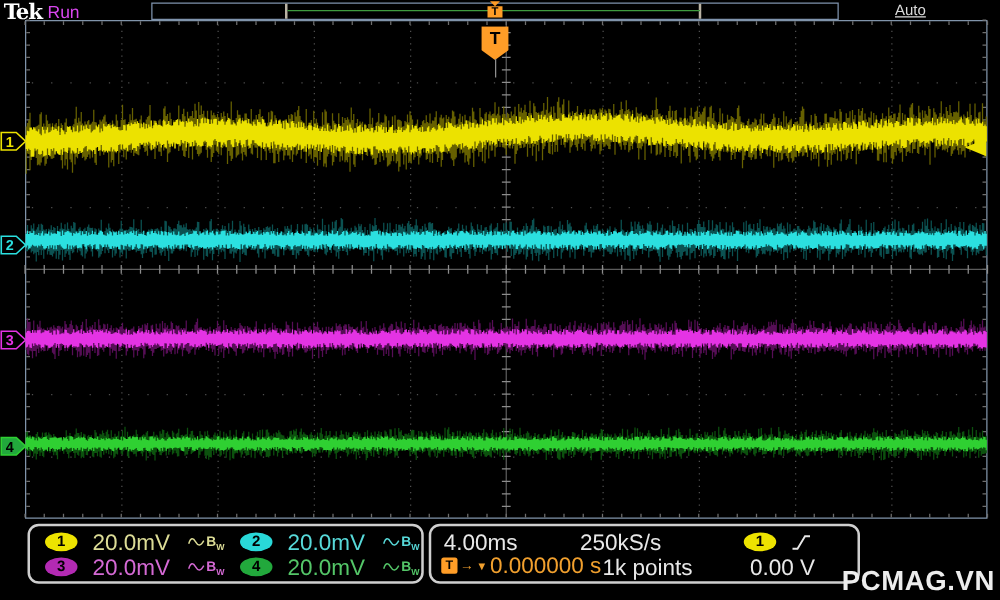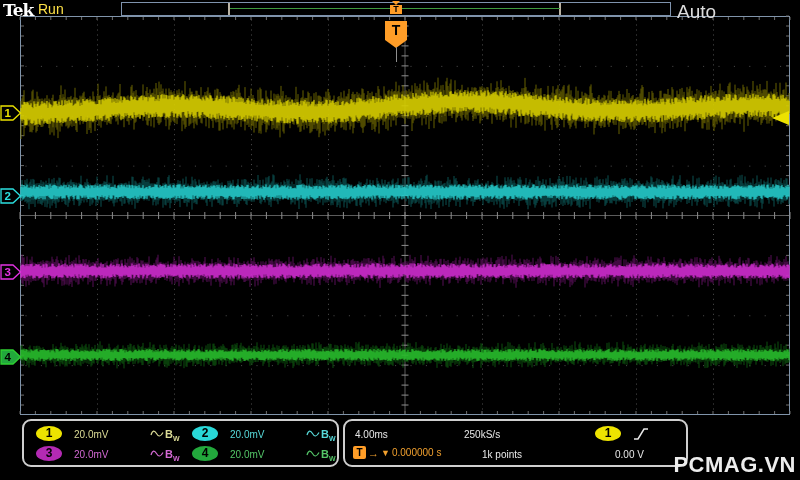--- a/index.html
+++ b/index.html
@@ -3,41 +3,41 @@
 <meta charset="utf-8">
 <style>
   html,body{margin:0;padding:0;}
   body{
     width:800px;height:480px;background:#000;position:relative;overflow:hidden;
     font-family:"Liberation Sans",sans-serif;color:#e8e8e8;
   }
   .abs{position:absolute;}
   
   .brand{left:3px;top:0;font-family:"DejaVu Serif",serif;font-weight:bold;font-size:17px;color:#fff;letter-spacing:-1px;}
-  .runlbl{left:38px;top:1px;font-size:14px;color:#fde047;}
-  .autolbl{left:677px;top:1px;font-size:19px;color:#dcdcdc;}
+  .runlbl{left:38px;top:1px;font-size:14px;color:#d946ef;}
+  .autolbl{left:716px;top:1px;font-size:12px;color:#dcdcdc;text-decoration:underline;}
   .pbar{left:121px;top:2px;width:548px;height:12px;border:1px solid #7f93ad;background:#000;}
   .pbracket{position:absolute;top:0;width:2px;height:12px;background:#b9b2a3;}
   .pline{position:absolute;top:5px;height:1px;background:#3f9c3f;}
   
   .tpos{left:389px;top:1px;width:14px;text-align:center;}
   .tpos .tri{width:0;height:0;margin:0 auto;border-left:4px solid transparent;border-right:4px solid transparent;border-top:4px solid #ff9d27;}
   .tpos .tsq{width:12px;height:9px;margin:0 auto;background:#ff9d27;color:#000;font-size:9px;line-height:9px;font-weight:bold;text-align:center;}
   
   .tflag{left:385px;top:21px;width:22px;height:27px;background:#ff9d27;
          clip-path:polygon(0 0,100% 0,100% 70%,50% 100%,0 70%);}
   .tflag span{display:block;text-align:center;color:#000;font-weight:bold;font-size:14px;line-height:19px;}
   .tstem{left:396px;top:47px;width:1px;height:15px;background:#8f8f8f;}
   
   .box{background:#000;border:2px solid #cfcfcf;border-radius:9px;}
   .box-left{left:22px;top:419px;width:313px;height:44px;}
   .box-right{left:343px;top:419px;width:341px;height:44px;}
   .badge{position:absolute;width:26px;height:15px;border-radius:50%;color:#000;
          font-size:12px;font-weight:bold;text-align:center;line-height:15px;}
-  .val{position:absolute;font-size:10px;line-height:15px;}
+  .val{position:absolute;font-size:18px;line-height:15px;}
   .cicon{position:absolute;display:inline-flex;align-items:flex-start;gap:1px;font-size:11px;font-weight:bold;line-height:10px;}
   .cicon sub{font-size:7px;line-height:6px;}
   .wh{color:#e8e8e8;}
   .org{color:#f1a02e;}
   .tgrp{position:absolute;display:flex;align-items:center;gap:2px;}
   .tgrp .tsq2{width:13px;height:13px;background:#ff9d27;border-radius:2px;color:#000;
               font-size:10px;line-height:13px;font-weight:bold;text-align:center;}
   .tgrp .arr{font-size:11px;}
   .tgrp .mk{font-size:9px;}
   .watermark{right:4px;bottom:2px;font-size:22px;font-weight:800;color:#ededed;letter-spacing:.5px;margin-top:30px;}
@@ -137,16 +137,16 @@
   <svg class="abs" style="left:288px;top:6px" width="16" height="14" viewBox="0 0 16 14">
     <path d="M1 12 H5 L11 2 H15" fill="none" stroke="#e8e8e8" stroke-width="1.5"></path>
   </svg>
   <div class="tgrp org" style="left:8px;top:24px">
     <span class="tsq2">T</span>
       <span class="arr">→</span>
       <span class="mk">▼</span>
       <span class="val org" style="position:static">0.000000 s</span>
   </div>
   <div class="val wh" style="left:137px;top:26px">1k points</div>
-  <div class="val wh" style="left:270px;top:26px">0.00 V</div>
+  <div class="val wh" style="left:255px;top:26px">0.00 V</div>
 </div>
 
 <div class="abs watermark">PCMAG.VN</div>
 
 </body></html>

